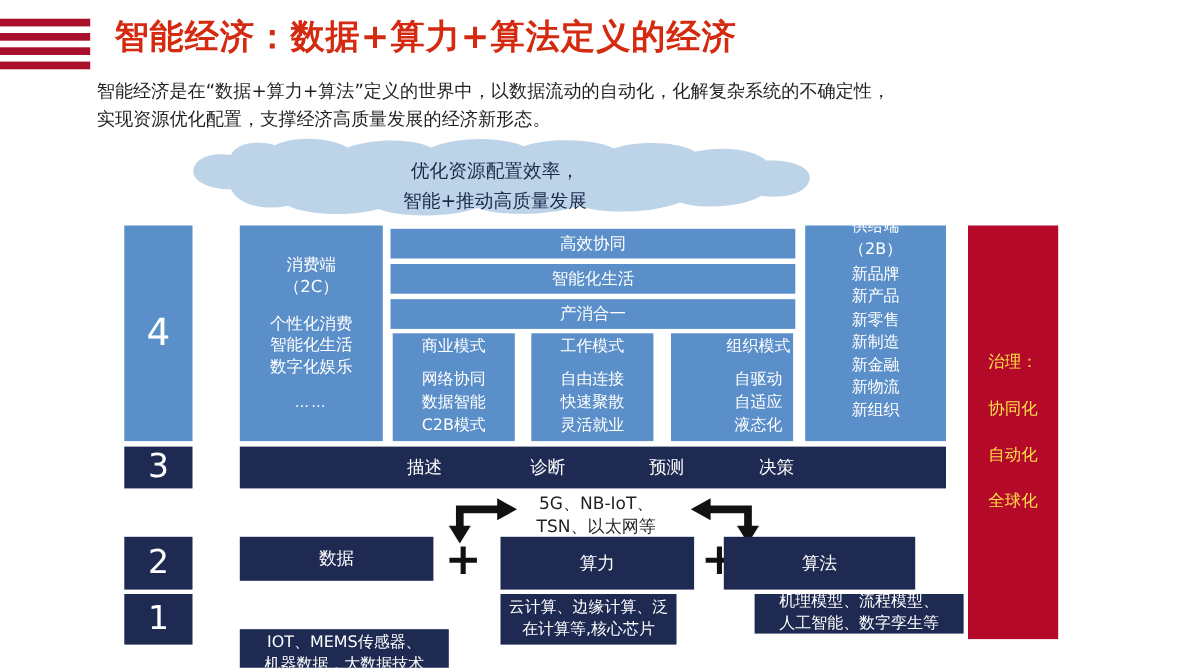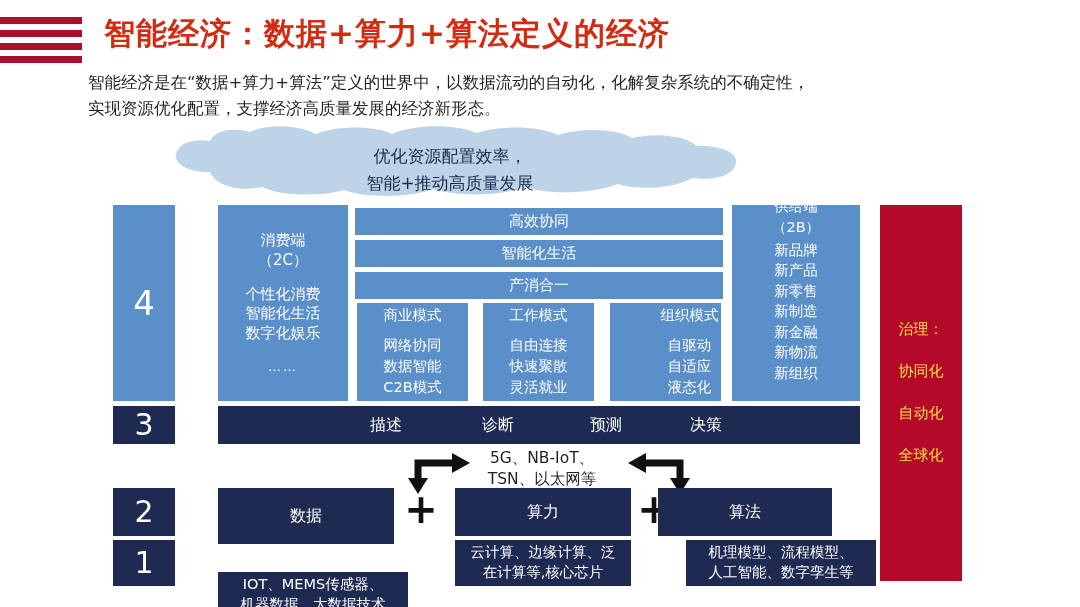--- a/index.html
+++ b/index.html
@@ -94,28 +94,28 @@
   #lvl3-bar .cell:nth-of-type(4){left:448px;width:80px;}
 
   
   #net-label{
     left:452px;top:448px;width:180px;text-align:center;
     font-size:15.5px;line-height:21px;color:#231f20;
     font-family:"DejaVu Sans","Liberation Sans",sans-serif;
   }
 
   
-  #d-box{left:218px;top:488px;width:176px;height:56px;font-size:16px;}
+  #d-box{left:218px;top:488px;width:176px;height:40px;font-size:16px;}
   #c-box{left:455px;top:488px;width:176px;height:48px;font-size:16px;}
   #a-box{left:658px;top:488px;width:174px;height:48px;font-size:16px;}
 
   
   #d-det{left:218px;top:572px;width:190px;height:46px;font-size:14.5px;}
-  #c-det{left:455px;top:540px;width:176px;height:46px;font-size:14.5px;}
-  #a-det{left:686px;top:540px;width:190px;height:46px;font-size:14.5px;}
+  #c-det{left:455px;top:540px;width:160px;height:46px;font-size:14.5px;}
+  #a-det{left:686px;top:540px;width:190px;height:36px;font-size:14.5px;}
   .det{line-height:1.35;}
 
   
   .plus{
     width:34px;height:34px;display:flex;align-items:center;justify-content:center;
     font-size:40px;font-weight:bold;color:#111;line-height:1;
     font-family:"DejaVu Sans","Liberation Sans",sans-serif;
   }
   #plus-1{left:404px;top:492px;}
   #plus-2{left:637px;top:492px;}

